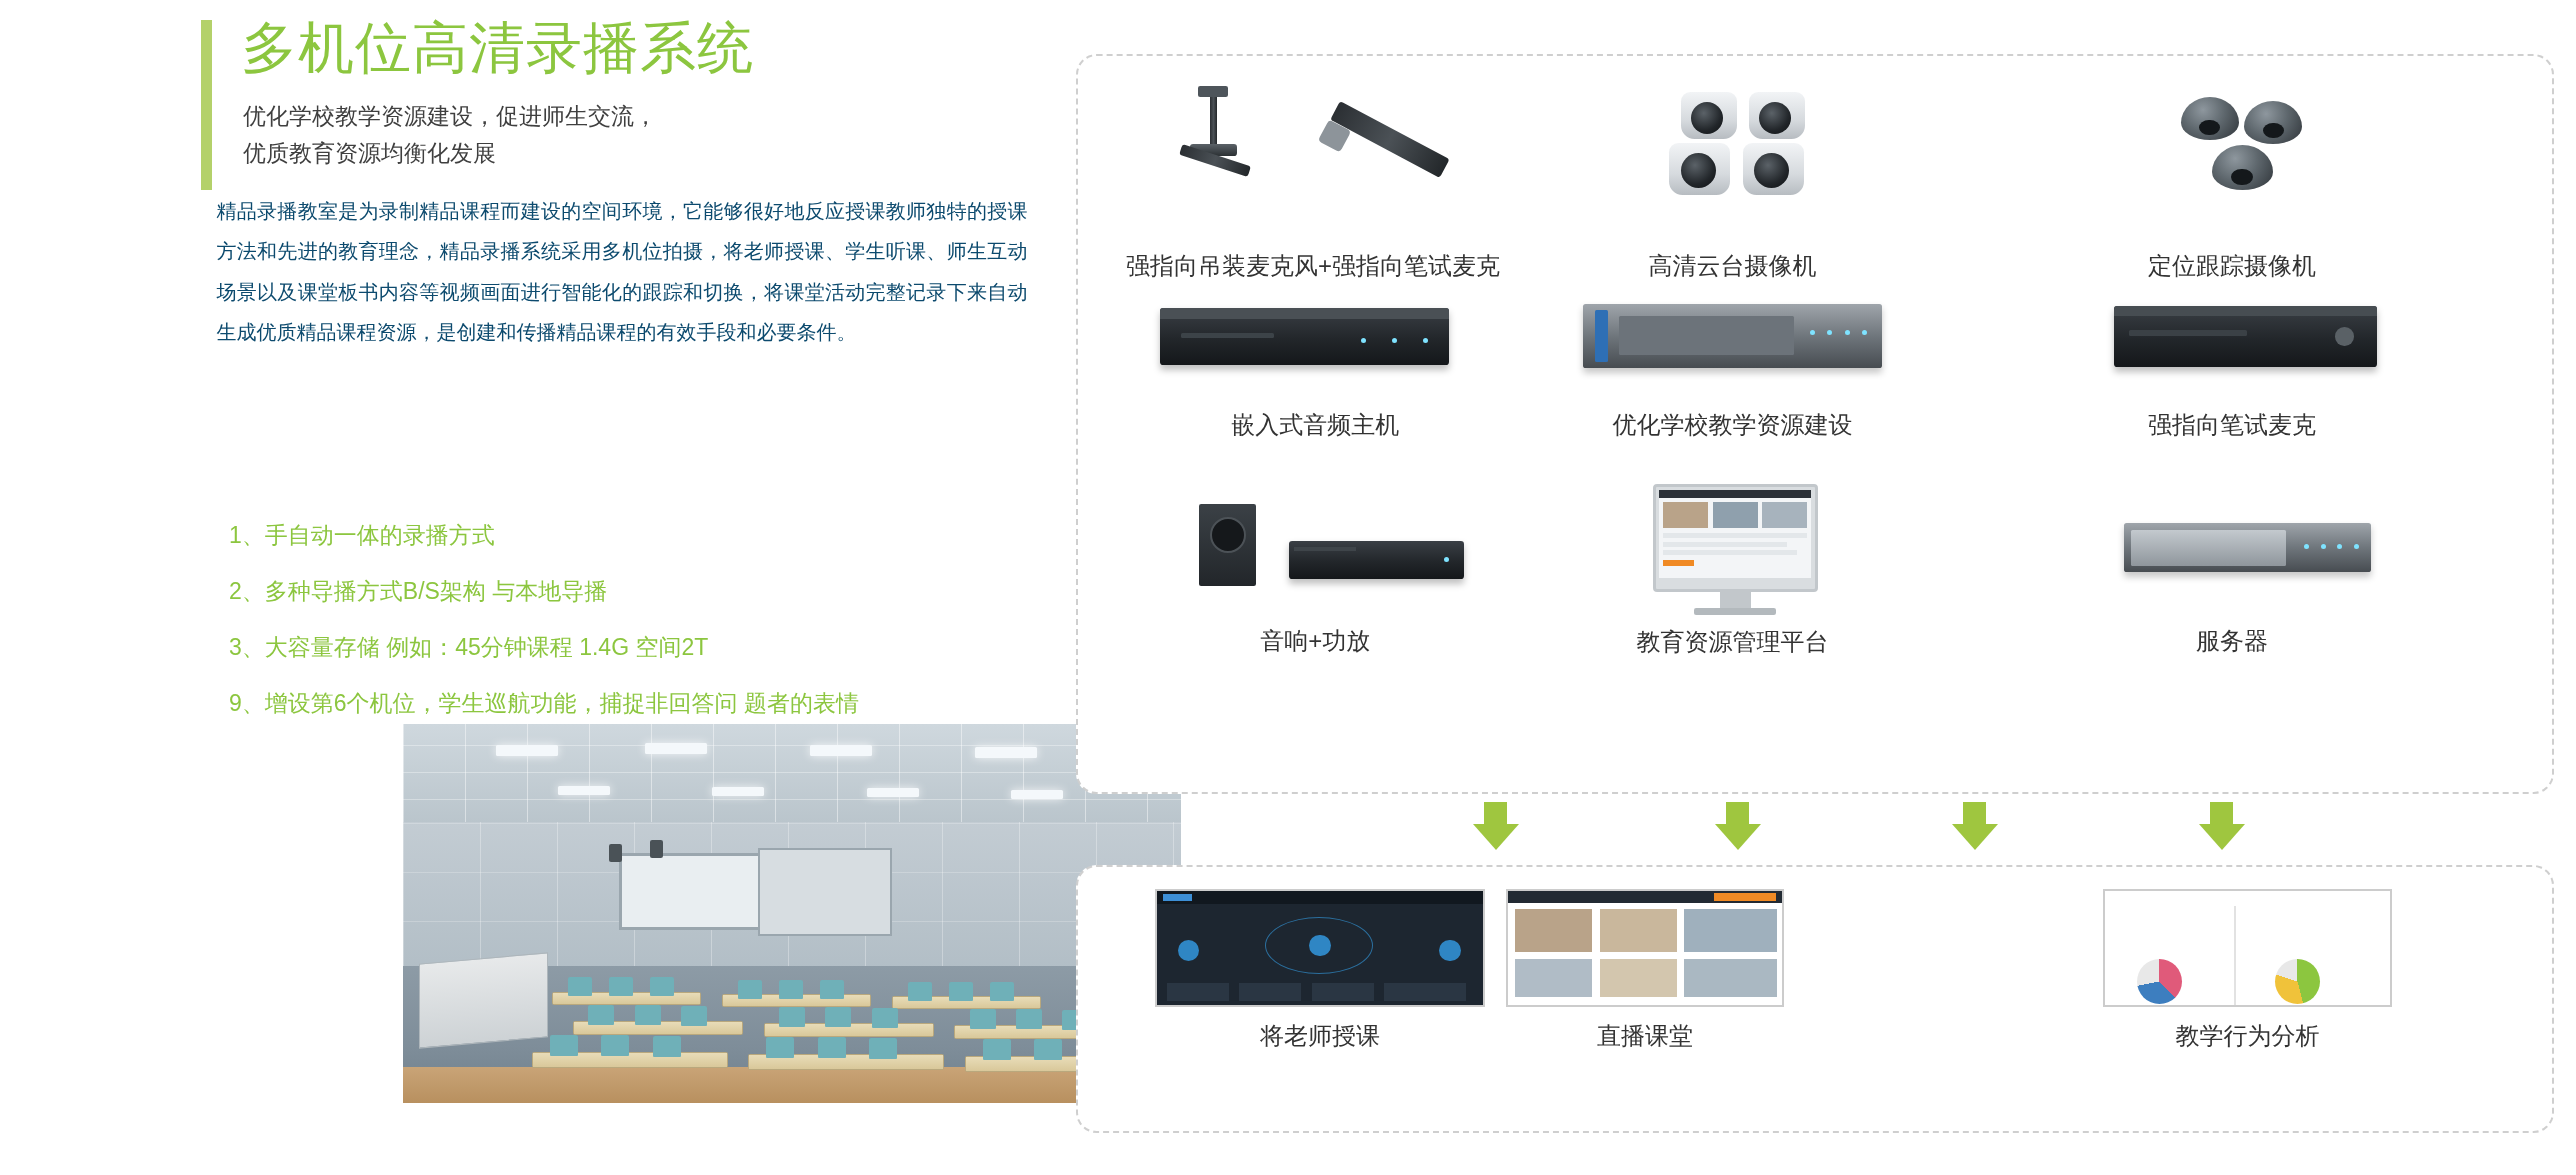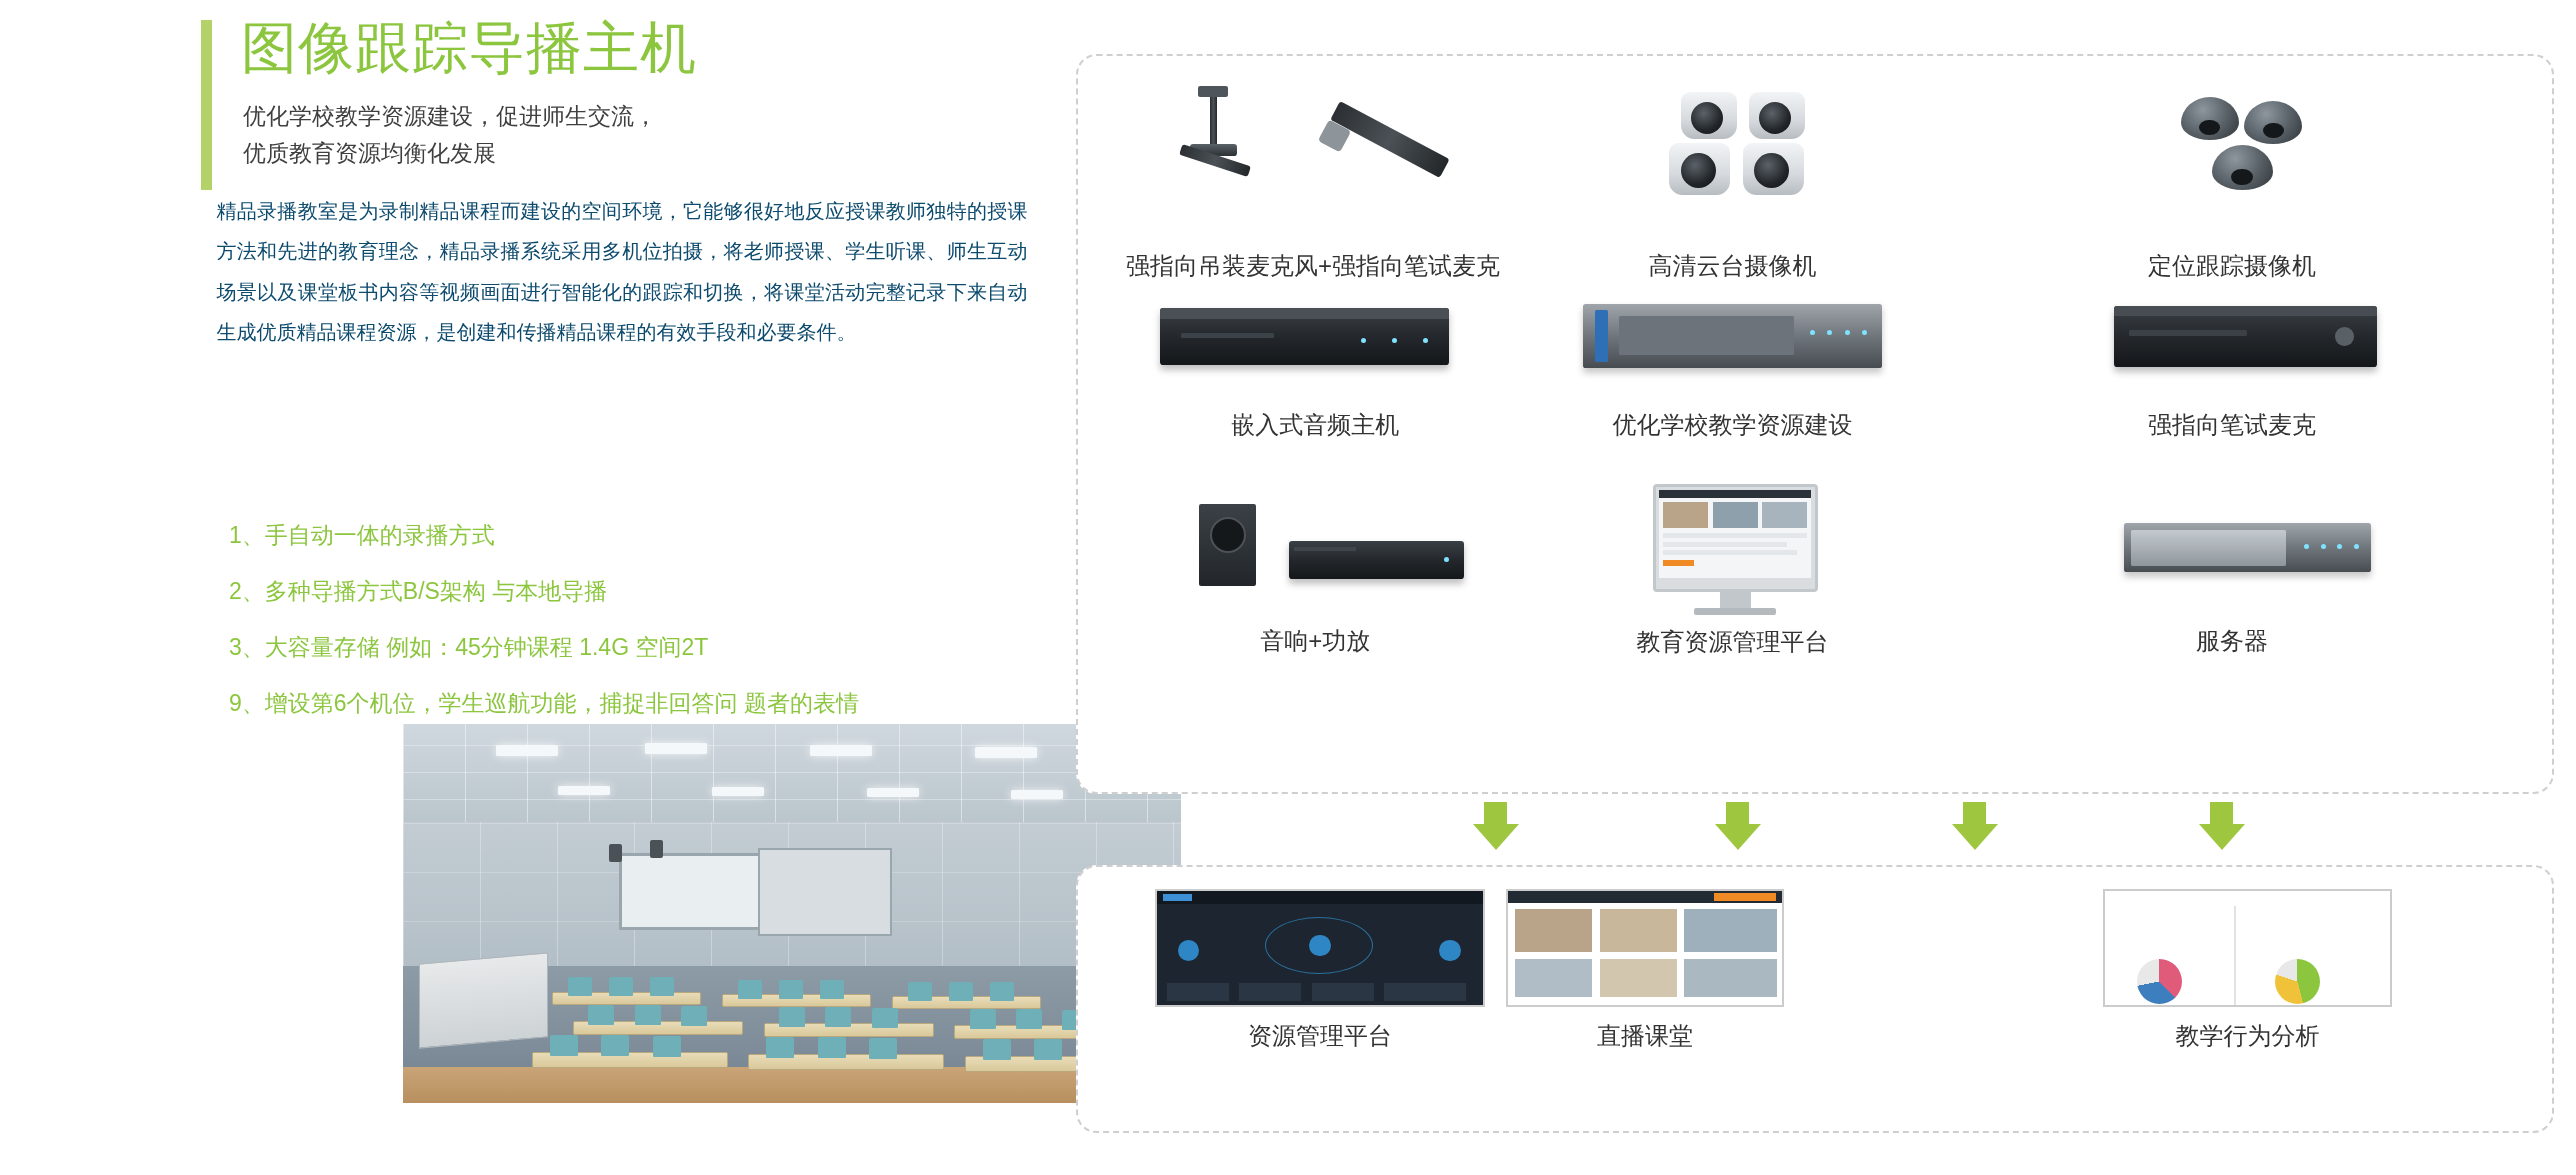--- a/index.html
+++ b/index.html
@@ -269,21 +269,21 @@
 </style>
 </head>
 <body>
 
 <div class="page">
 
   <div class="left-col">
 
     <div class="title-block">
       <div class="title-bar"></div>
-      <div class="main-title">图像跟踪导播主机</div>
+      <div class="main-title">多机位高清录播系统</div>
       <div class="sub-title">
         <div>优化学校教学资源建设，促进师生交流，</div>
         <div>优质教育资源均衡化发展</div>
       </div>
     </div>
 
     <div class="body-para">精品录播教室是为录制精品课程而建设的空间环境，它能够很好地反应授课教师独特的授课方法和先进的教育理念，精品录播系统采用多机位拍摄，将老师授课、学生听课、师生互动场景以及课堂板书内容等视频画面进行智能化的跟踪和切换，将课堂活动完整记录下来自动生成优质精品课程资源，是创建和传播精品课程的有效手段和必要条件。</div>
 
     <div class="feature-list">
       <div class="feature-item">1、手自动一体的录播方式</div>
@@ -511,21 +511,21 @@
             <div style="position:absolute;left:6.2px;top:3.1px;width:29px;height:7.2px;background:#3d8fd6;"></div>
             <div style="position:absolute;left:108px;top:26px;width:108px;height:57px;border:1.5px solid #2b6f9e;border-radius:50%;"></div>
             <div style="position:absolute;left:152px;top:44px;width:21.6px;height:21.6px;border-radius:50%;background:#2f86c4;"></div>
             <div style="position:absolute;left:20.6px;top:49px;width:21.6px;height:21.6px;border-radius:50%;background:#2f86c4;"></div>
             <div style="position:absolute;left:282px;top:49px;width:21.6px;height:21.6px;border-radius:50%;background:#2f86c4;"></div>
             <div class="mini-row" style="left:10.3px;top:92px;width:62px;height:18.5px;background:#2a3643;"></div>
             <div class="mini-row" style="left:82px;top:92px;width:62px;height:18.5px;background:#2a3643;"></div>
             <div class="mini-row" style="left:155px;top:92px;width:62px;height:18.5px;background:#2a3643;"></div>
             <div class="mini-row" style="left:227px;top:92px;width:82px;height:18.5px;background:#2a3643;"></div>
           </div>
-          <div class="app-label">资源管理平台</div>
+          <div class="app-label">将老师授课</div>
         </div>
 
         <div class="app-cell" style="left:428px; top:21.6px; width:278px;">
           <div class="app-shot">
             <div style="position:absolute;inset:0;background:#ffffff;"></div>
             <div class="mini-dark" style="left:0;top:0;width:100%;height:12.4px;background:#222a33;"></div>
             <div class="mini-accent" style="left:206px;top:2.1px;width:62px;height:8.2px;"></div>
             <div class="mini-img" style="left:7.2px;top:18.5px;width:77px;height:43px;"></div>
             <div class="mini-img" style="left:92px;top:18.5px;width:77px;height:43px;background:#c9b79c;"></div>
             <div class="mini-img" style="left:176px;top:18.5px;width:93px;height:43px;background:#9fb0bd;"></div>

